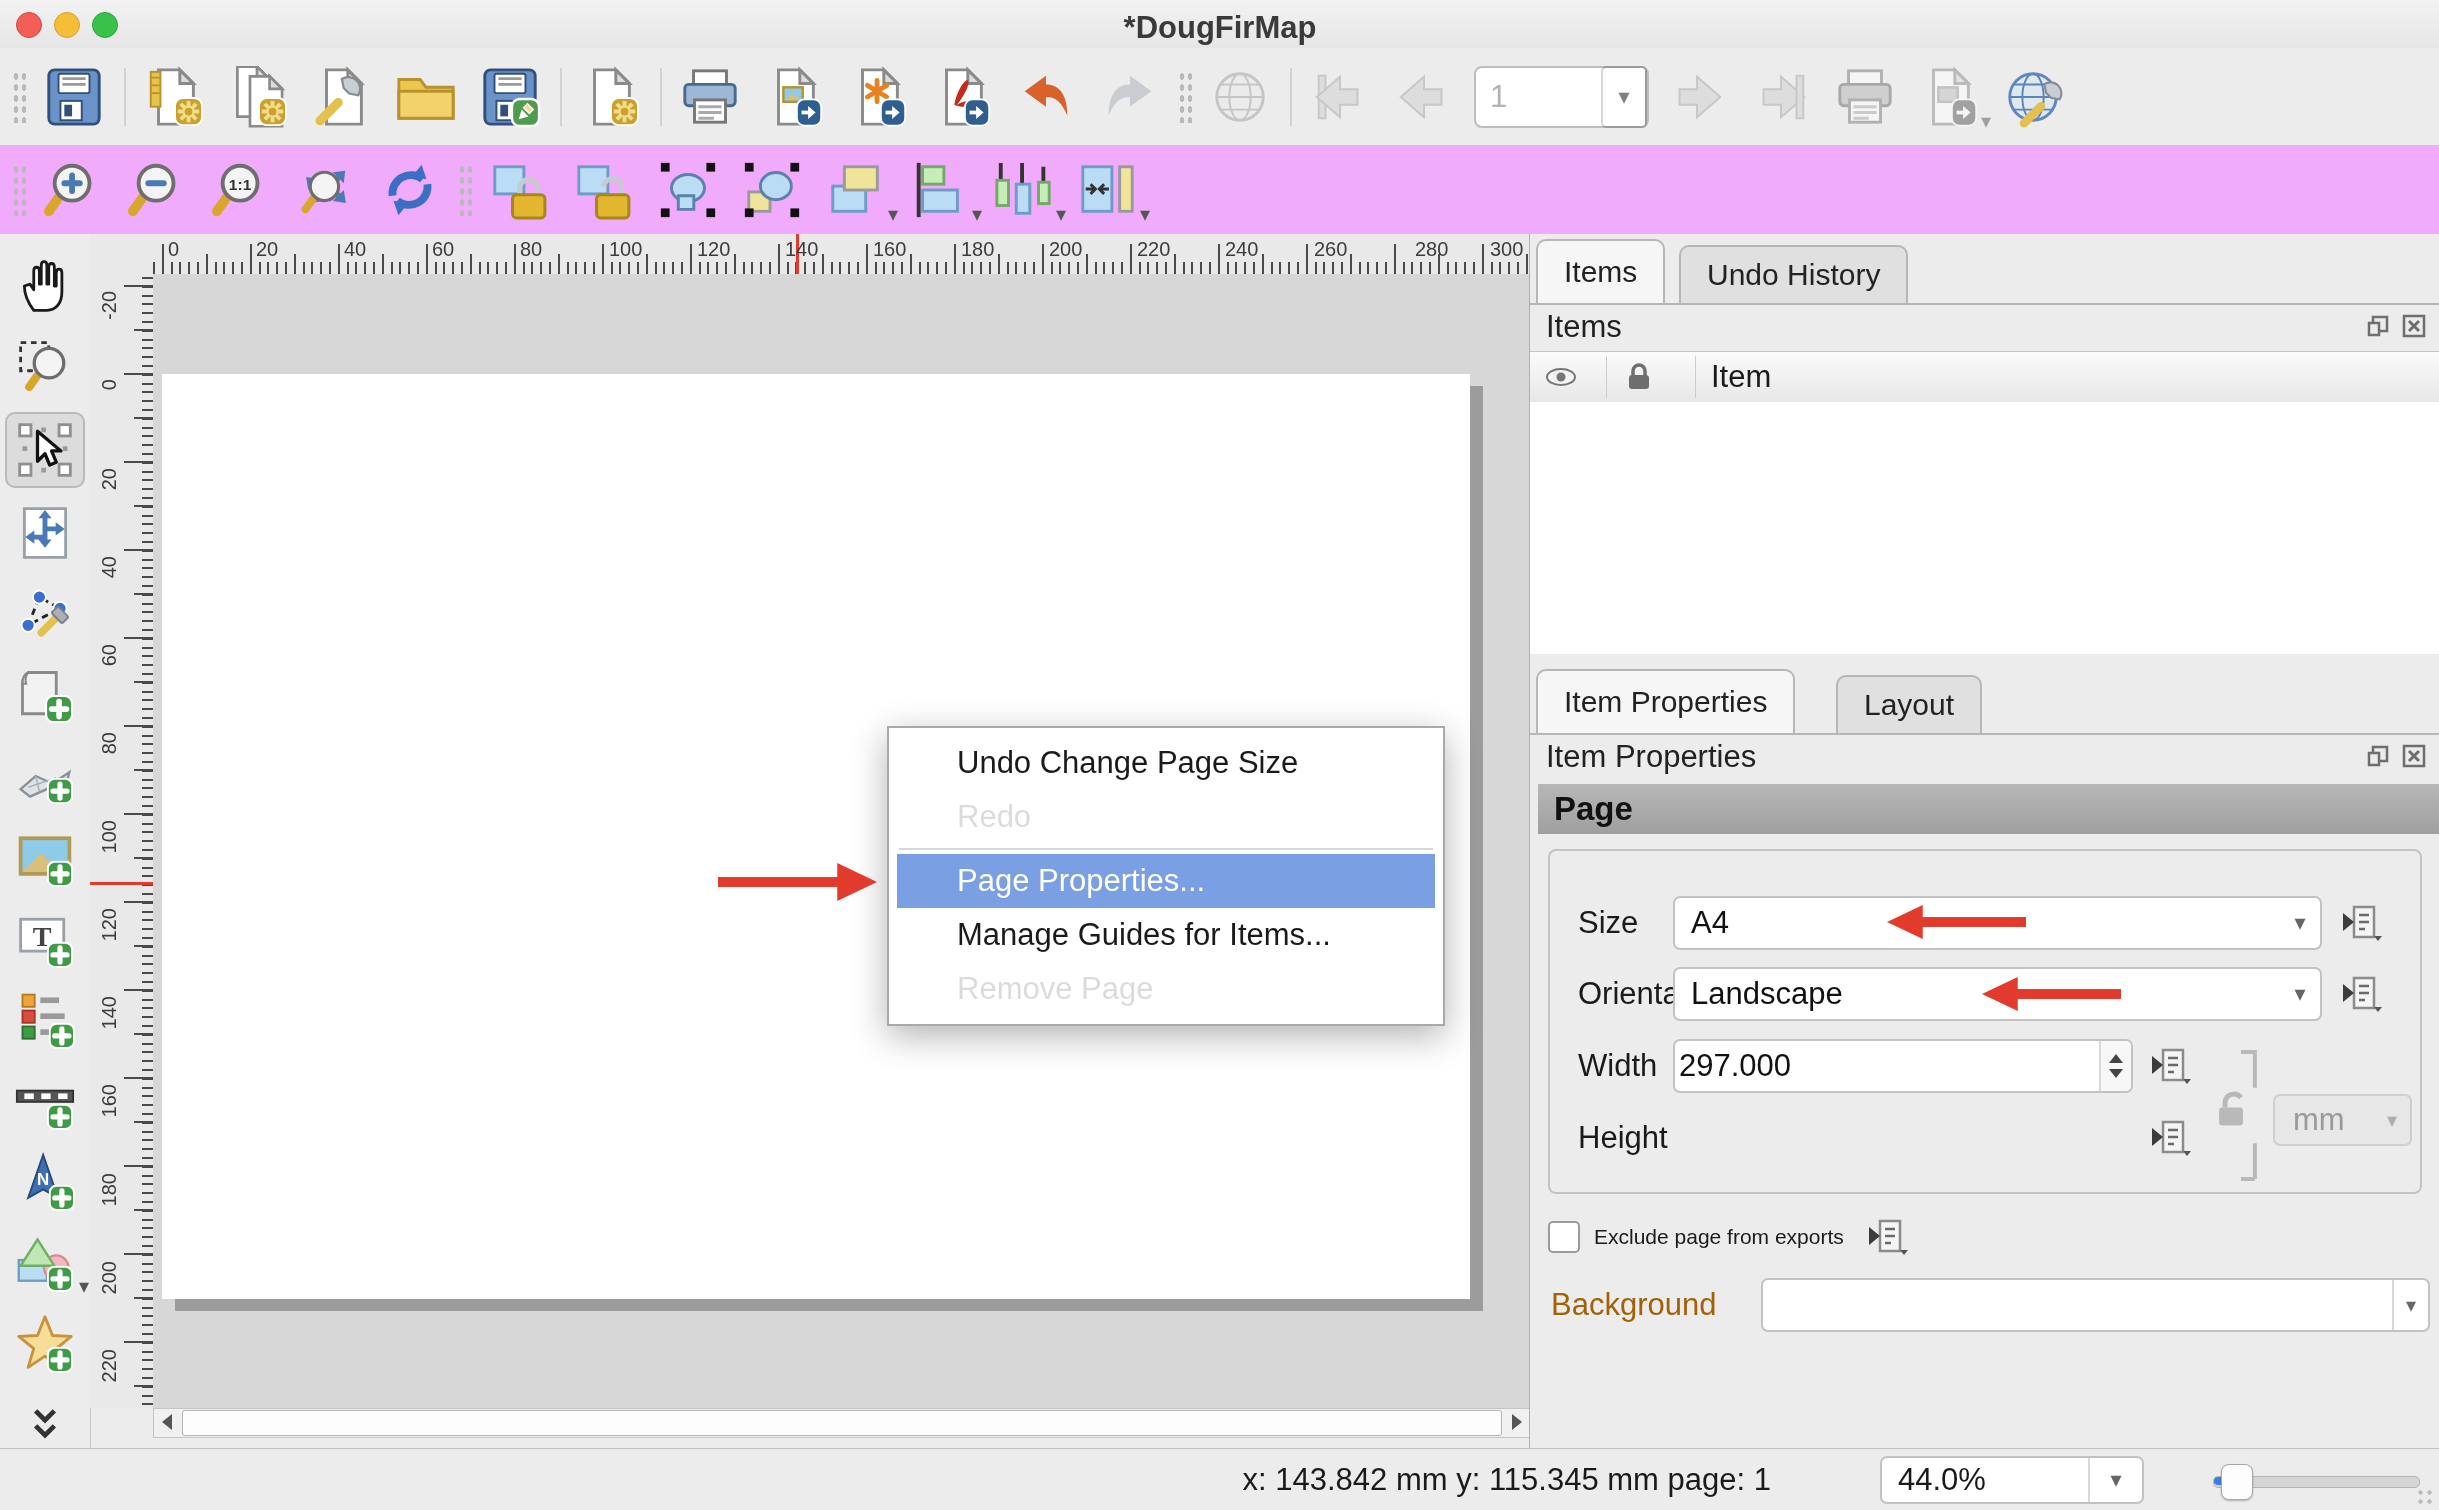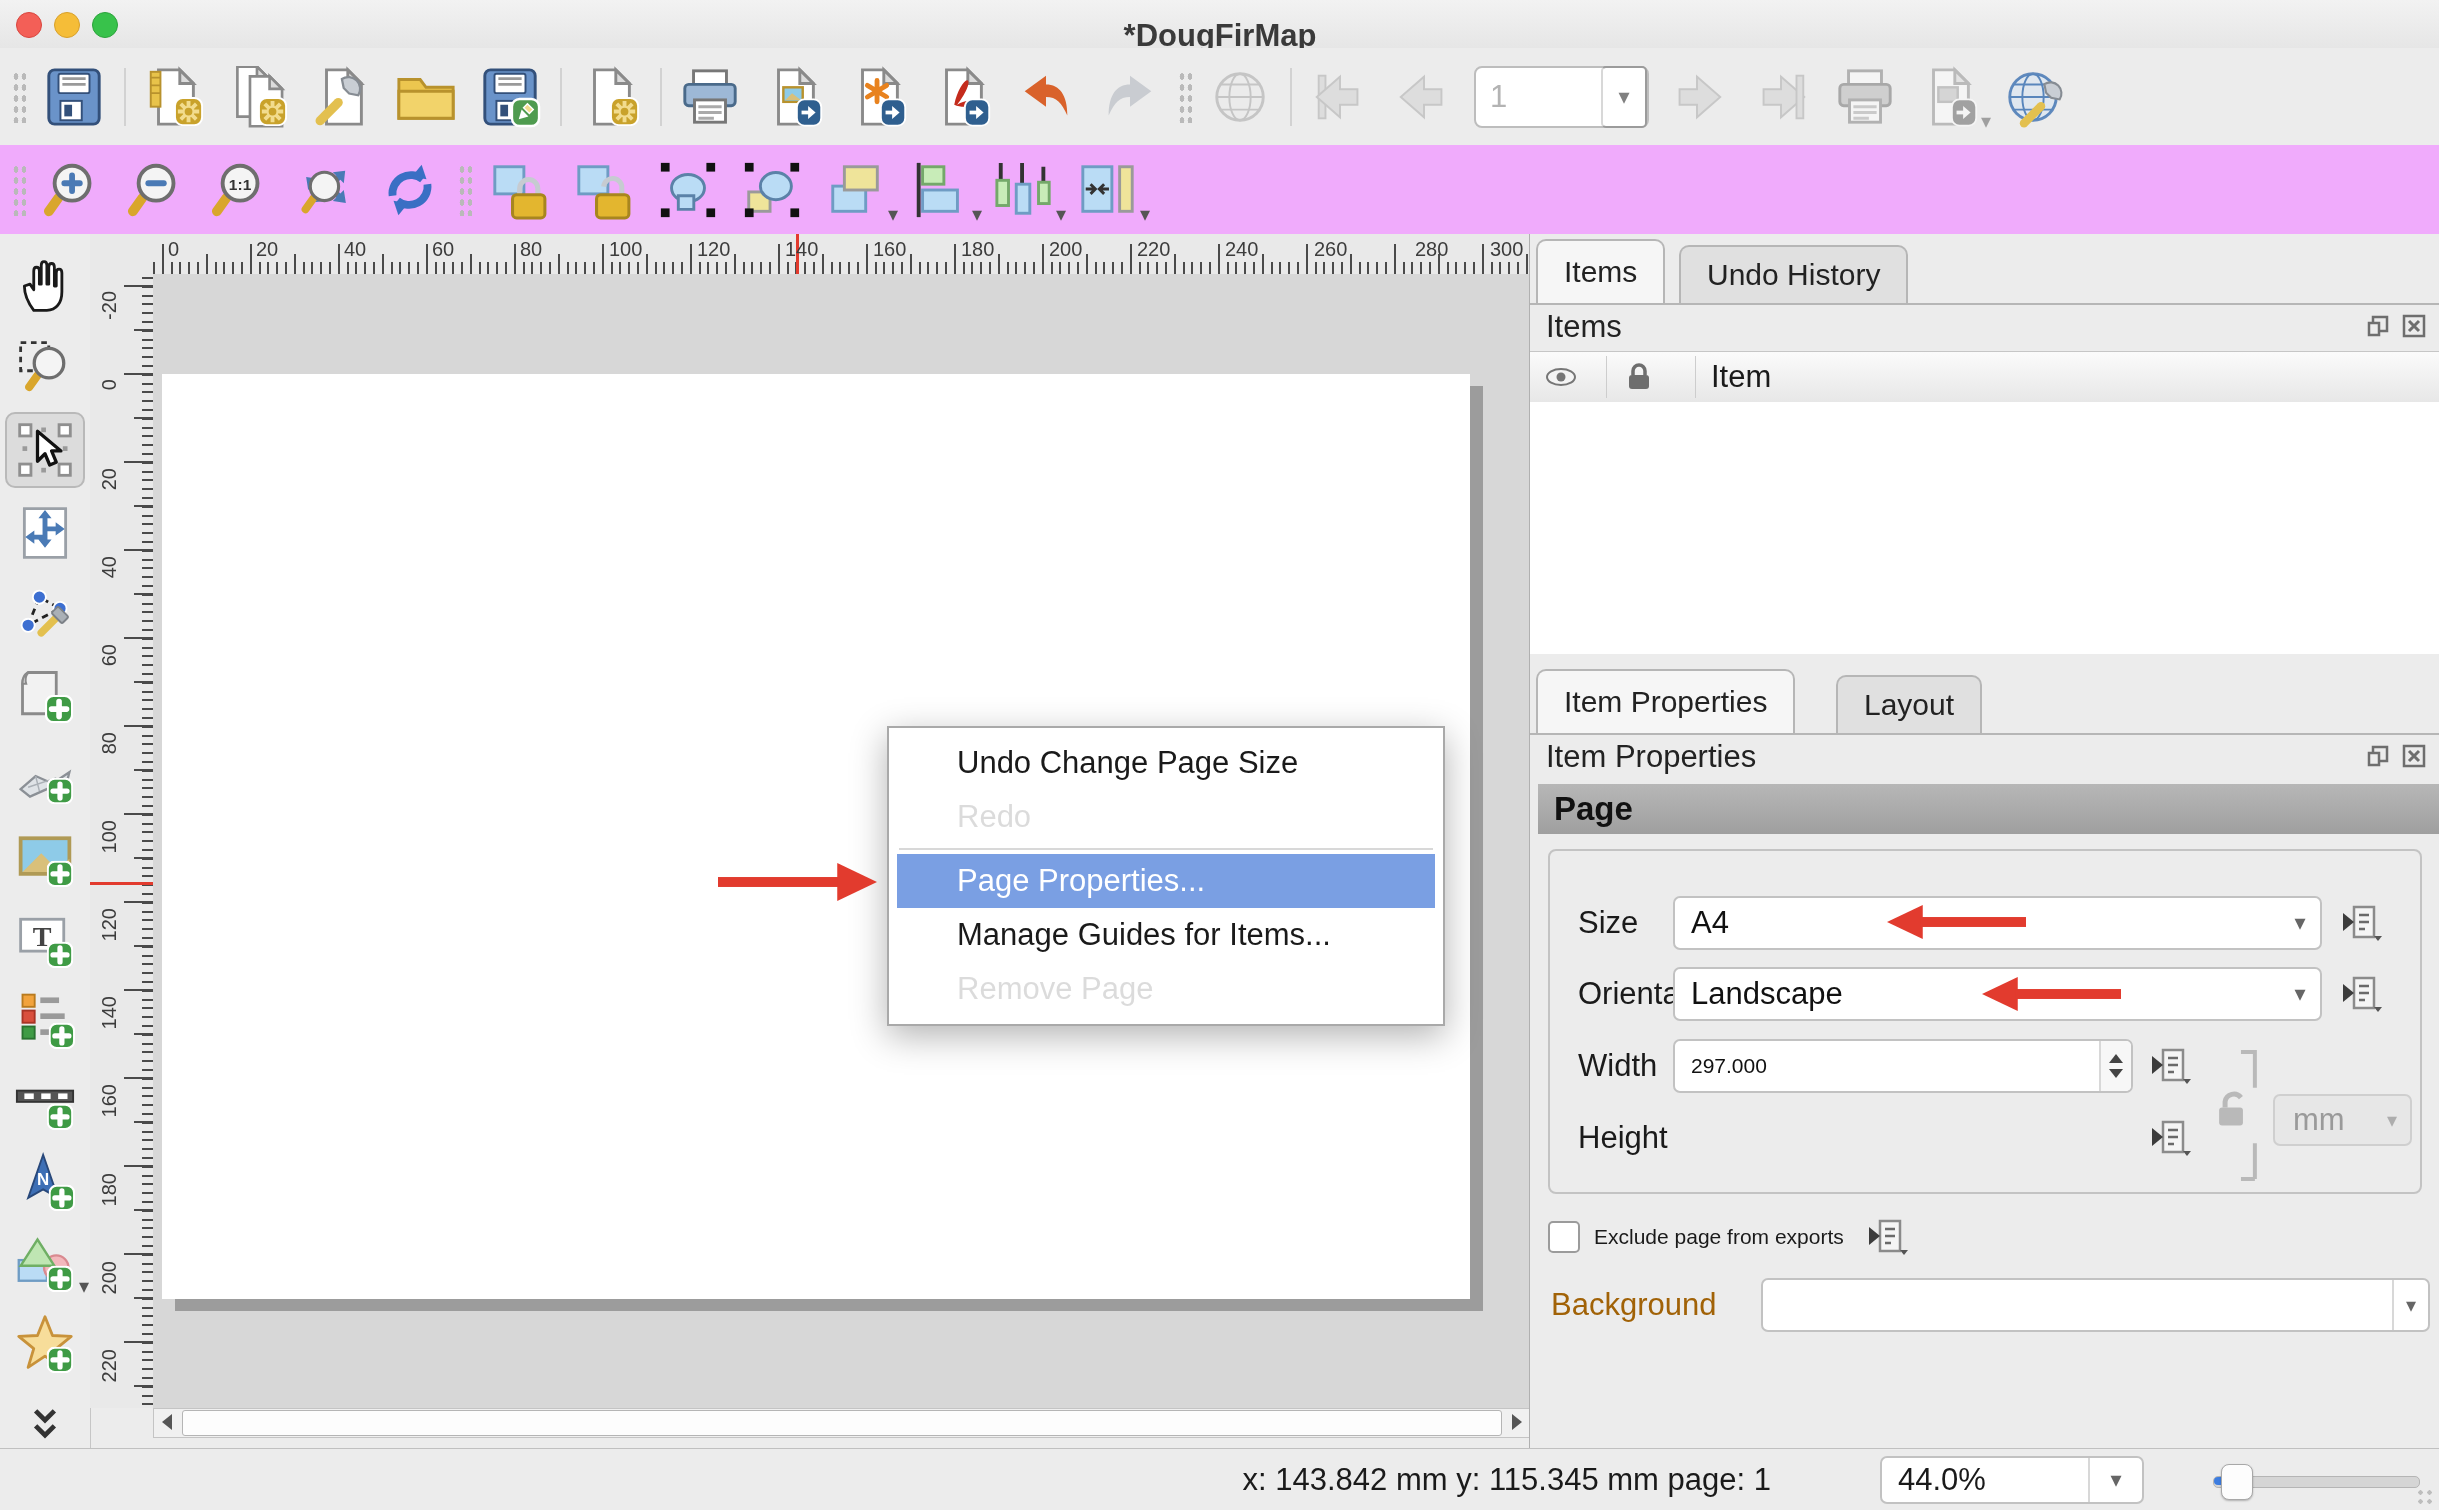--- a/index.html
+++ b/index.html
@@ -3,21 +3,21 @@
 <meta charset="utf-8">
 <style>
   html,body{margin:0;padding:0;background:#ececec;font-family:"Liberation Sans",sans-serif;}
   #app{position:relative;width:2440px;height:1510px;overflow:hidden;background:#ececec;color:#1a1a1a;}
   
   #titlebar{position:absolute;left:0;top:0;width:2440px;height:48px;background:linear-gradient(#f2f2f2,#e6e6e6);border-bottom:1px solid #cfcfcf;}
   .tl{position:absolute;top:12px;width:24px;height:24px;border-radius:50%;}
   #tl-red{left:16px;background:#f35f57;border:1px solid #d9453d;}
   #tl-yellow{left:54px;background:#f5bd38;border:1px solid #d8a029;}
   #tl-green{left:92px;background:#38c24b;border:1px solid #2aa33a;}
-  #wtitle{position:absolute;left:0;right:0;top:12px;height:48px;line-height:48px;text-align:center;font-size:31px;font-weight:700;color:#3a3a3a;}
+  #wtitle{position:absolute;left:0;right:0;top:4px;height:48px;line-height:48px;text-align:center;font-size:31px;font-weight:700;color:#3a3a3a;}
   
   #toolbar1{position:absolute;left:0;top:48px;width:2440px;height:98px;display:flex;align-items:center;background:#ececec;}
   #toolbar2{position:absolute;left:0;top:145px;width:2440px;height:89px;display:flex;align-items:center;background:#f0abfc;border-bottom:2px solid #adadad;}
   .tbtn{width:72px;height:72px;display:flex;align-items:center;justify-content:center;margin-left:12px;position:relative;flex:0 0 auto;}
   .i64{width:62px;height:62px;display:block;}
   .grip{width:14px;height:52px;margin-left:12px;background-image:radial-gradient(#b9b9b9 2.2px,transparent 2.6px);background-size:8px 11px;flex:0 0 auto;}
   .sep{width:2px;height:58px;background:#d2d2d2;margin-left:14px;flex:0 0 auto;}
   .dis{filter:grayscale(1);opacity:.5;}
   .caret{position:absolute;right:-6px;bottom:2px;font-size:20px;color:#555;line-height:1;}
   .pagecombo{position:relative;width:171px;height:58px;margin-left:14px;background:#fff;border:2px solid #bdbdbd;border-radius:8px;display:flex;align-items:center;flex:0 0 auto;}
@@ -82,21 +82,21 @@
   .treehdr .colsep{position:absolute;top:4px;width:1px;height:42px;background:#cdcdcd;}
   .itemlist{position:absolute;left:0;top:168px;width:910px;height:252px;background:#ffffff;}
   .sect{position:absolute;left:8px;width:902px;height:50px;background:linear-gradient(#b7b7b7,#9f9f9f);color:#111;font-size:33px;font-weight:700;line-height:50px;padding-left:16px;box-sizing:border-box;}
   .groupbox{position:absolute;left:18px;top:615px;width:874px;height:345px;border:2px solid #c3c3c3;border-radius:8px;box-sizing:border-box;}
   .prow{position:absolute;left:0;width:100%;height:54px;}
   .plabel{position:absolute;left:28px;font-size:31px;color:#1a1a1a;line-height:54px;}
   .combo{position:absolute;height:54px;background:#fff;border:2px solid #c2c2c2;border-radius:7px;box-sizing:border-box;display:flex;align-items:center;}
   .combo .cval{padding-left:16px;font-size:31px;color:#111;flex:1;}
   .combo .ccaret{width:40px;text-align:center;color:#666;font-size:22px;}
   .spin{position:absolute;height:54px;background:#fff;border:2px solid #c2c2c2;border-radius:7px;box-sizing:border-box;display:flex;align-items:center;}
-  .spin .cval{padding-left:16px;font-size:21px;color:#111;flex:1;}
+  .spin .cval{padding-left:4px;font-size:31px;color:#111;flex:1;}
   .spincol{width:30px;height:100%;border-left:2px solid #d8d8d8;display:flex;flex-direction:column;align-items:center;justify-content:center;gap:6px;background:#f7f7f7;border-radius:0 5px 5px 0;}
   .sup{width:0;height:0;border-left:7px solid transparent;border-right:7px solid transparent;border-bottom:9px solid #444;}
   .sdn{width:0;height:0;border-left:7px solid transparent;border-right:7px solid transparent;border-top:9px solid #444;}
   .dd{position:absolute;width:46px;height:38px;}
   .mmsel{position:absolute;left:723px;top:243px;width:139px;height:52px;background:#e7e7e7;border:2px solid #cfcfcf;border-radius:7px;box-sizing:border-box;display:flex;align-items:center;color:#9a9a9a;}
   .mmsel .cval{padding-left:18px;font-size:31px;flex:1;}
   .mmsel .ccaret{width:36px;color:#adadad;font-size:20px;text-align:center;}
   .cbrow{position:absolute;left:18px;top:983px;height:40px;display:flex;align-items:center;}
   .cbox{width:28px;height:28px;background:#fff;border:2px solid #9b9b9b;border-radius:5px;}
   .cblabel{font-size:21px;margin-left:14px;color:#1a1a1a;text-align:center;}

